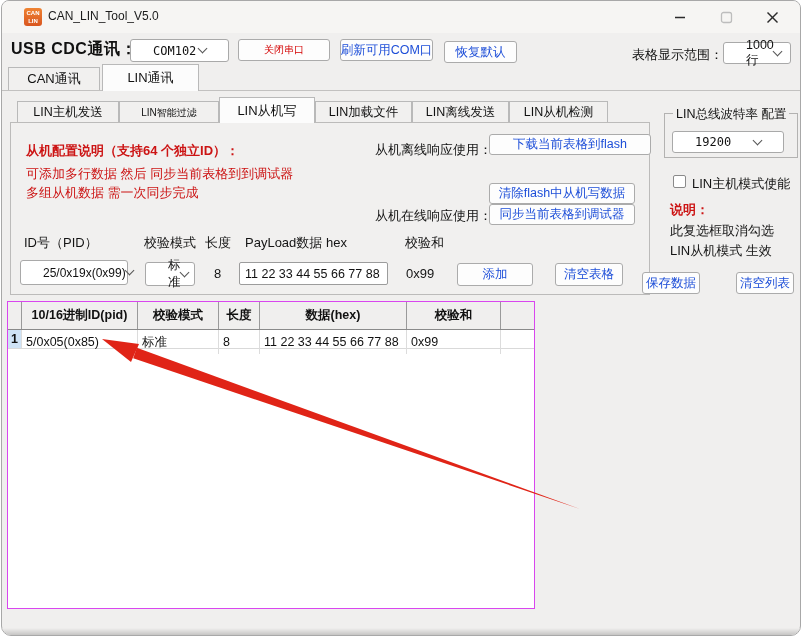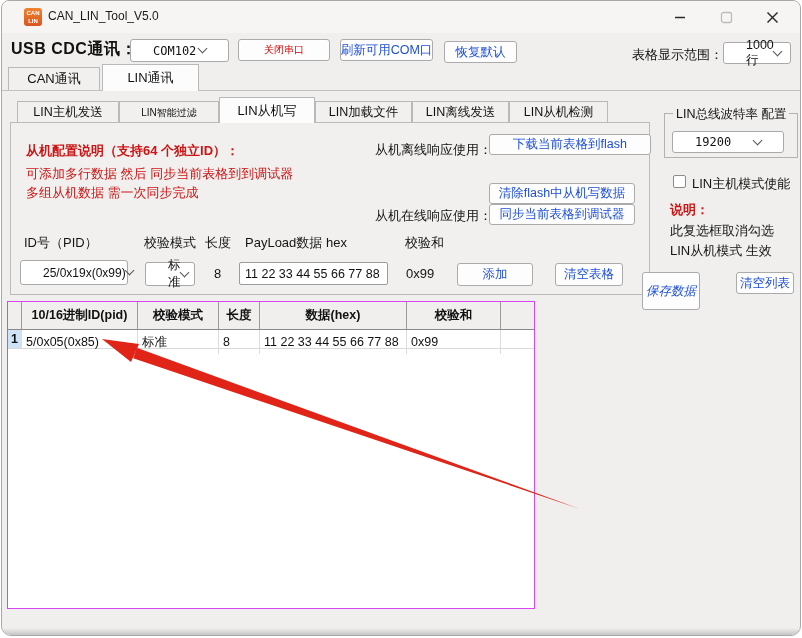--- a/index.html
+++ b/index.html
@@ -163,21 +163,21 @@
     <span class="chev"></span>
   </div>
 
   <div class="checkbox"></div>
   <div class="lbl" style="left:690px;top:174px;">LIN主机模式使能</div>
 
   <div class="red-note" style="left:668px;top:200px;font-weight:bold;">说明：</div>
   <div class="lbl" style="left:668px;top:221px;">此复选框取消勾选</div>
   <div class="lbl" style="left:668px;top:241px;">LIN从机模式 生效</div>
 
-  <button class="btn" style="left:640px;top:271px;width:58px;height:38px;font-style:italic;">保存数据</button>
+  <button class="btn" style="left:640px;top:271px;width:58px;height:22px;">保存数据</button>
   <button class="btn" style="left:734px;top:271px;width:58px;height:22px;">清空列表</button>
 
   <div class="grid">
     <div class="grid-header">
       <div class="gh-cell" style="width:14px;"></div>
       <div class="gh-cell" style="width:116px;">10/16进制ID(pid)</div>
       <div class="gh-cell" style="width:81px;">校验模式</div>
       <div class="gh-cell" style="width:41px;">长度</div>
       <div class="gh-cell" style="width:147px;">数据(hex)</div>
       <div class="gh-cell" style="width:94px;">校验和</div>

